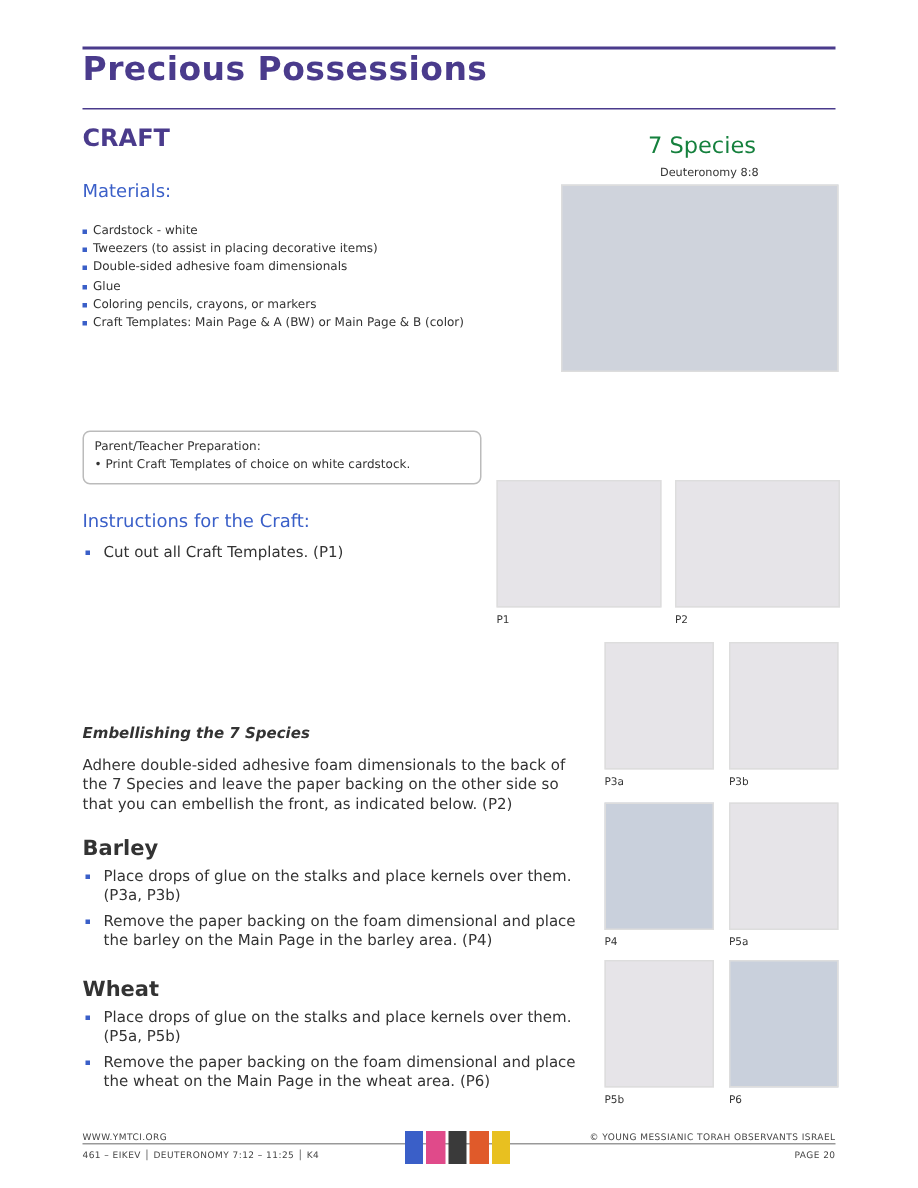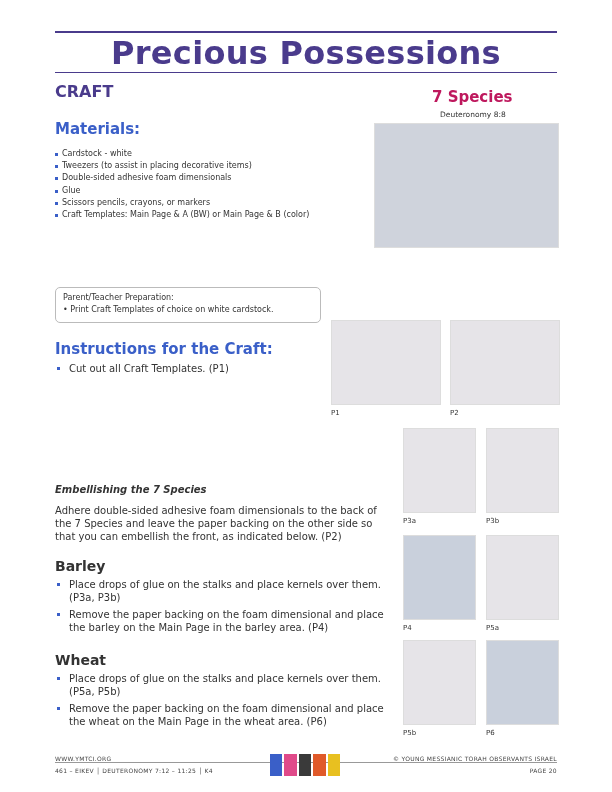--- a/index.html
+++ b/index.html
@@ -1,23 +1,23 @@
 <!DOCTYPE html>
 <html><head>
 <meta charset="utf-8">
 <style>
 *{box-sizing:border-box;margin:0;padding:0}
 body{width:612px;height:792px;background:#fff;font-family:"DejaVu Sans",sans-serif;color:#222;position:relative;overflow:hidden}
 .abs{position:absolute}
 .topline{left:55px;top:31px;width:502px;height:2px;background:#4a3b8c}
-.title{left:55px;top:34px;width:502px;text-align:center;font-size:32px;font-weight:bold;color:#4a3b8c;letter-spacing:0.3px}
+.title{left:55px;top:34px;width:502px;font-size:22px;font-weight:bold;color:#4a3b8c;letter-spacing:0.3px}
 .titleline{left:55px;top:72px;width:502px;height:1px;background:#4a3b8c}
 .craft{left:55px;top:82px;font-size:16px;font-weight:bold;color:#4a3b8c}
-.h2{font-size:15px;font-weight:bold;color:#3a5fc8}
-.species{left:432px;top:88px;font-size:15px;font-weight:bold;color:#be185d}
+.h2{font-size:12px;font-weight:normal;color:#3a5fc8}
+.species{left:432px;top:88px;font-size:15px;font-weight:normal;color:#15803d}
 .deut{left:440px;top:110px;font-size:7.5px;color:#333}
 ul.mat{left:55px;top:148px;width:330px;list-style:none}
 ul.mat li{font-size:8px;line-height:12.2px;padding-left:7px;position:relative;color:#333}
 ul.mat li::before{content:"";position:absolute;left:0;top:5px;width:3px;height:3px;background:#3a5fc8}
 .prep{left:55px;top:287px;width:266px;height:36px;border:1px solid #bbb;border-radius:5px;padding:4px 7px;font-size:8px;color:#333;line-height:12px}
 ul.inst{left:55px;top:362px;width:340px;list-style:none}
 ul.inst li{font-size:10px;line-height:13px;padding-left:14px;position:relative;margin-bottom:4px;color:#333}
 ul.inst li::before{content:"";position:absolute;left:2px;top:5px;width:3px;height:3px;background:#3a5fc8}
 .sub{font-size:10px;font-weight:bold;font-style:italic;color:#333}
 .para{font-size:10px;line-height:13px;color:#333}
@@ -34,21 +34,21 @@
 <div class="abs title">Precious Possessions</div>
 <div class="abs titleline"></div>
 <div class="abs craft">CRAFT</div>
 
 <div class="abs h2" style="left:55px;top:120px">Materials:</div>
 <ul class="abs mat">
 <li>Cardstock - white</li>
 <li>Tweezers (to assist in placing decorative items)</li>
 <li>Double-sided adhesive foam dimensionals</li>
 <li>Glue</li>
-<li>Scissors pencils, crayons, or markers</li>
+<li>Coloring pencils, crayons, or markers</li>
 <li>Craft Templates: Main Page &amp; A (BW) or Main Page &amp; B (color)</li>
 </ul>
 
 <div class="abs species">7 Species</div>
 <div class="abs deut">Deuteronomy 8:8</div>
 <div class="abs img" style="left:374px;top:123px;width:185px;height:125px;background:#cfd3dc"></div>
 
 <div class="abs prep">
 <div>Parent/Teacher Preparation:</div>
 <div>• <span>Print Craft Templates of choice on white cardstock.</span></div>

